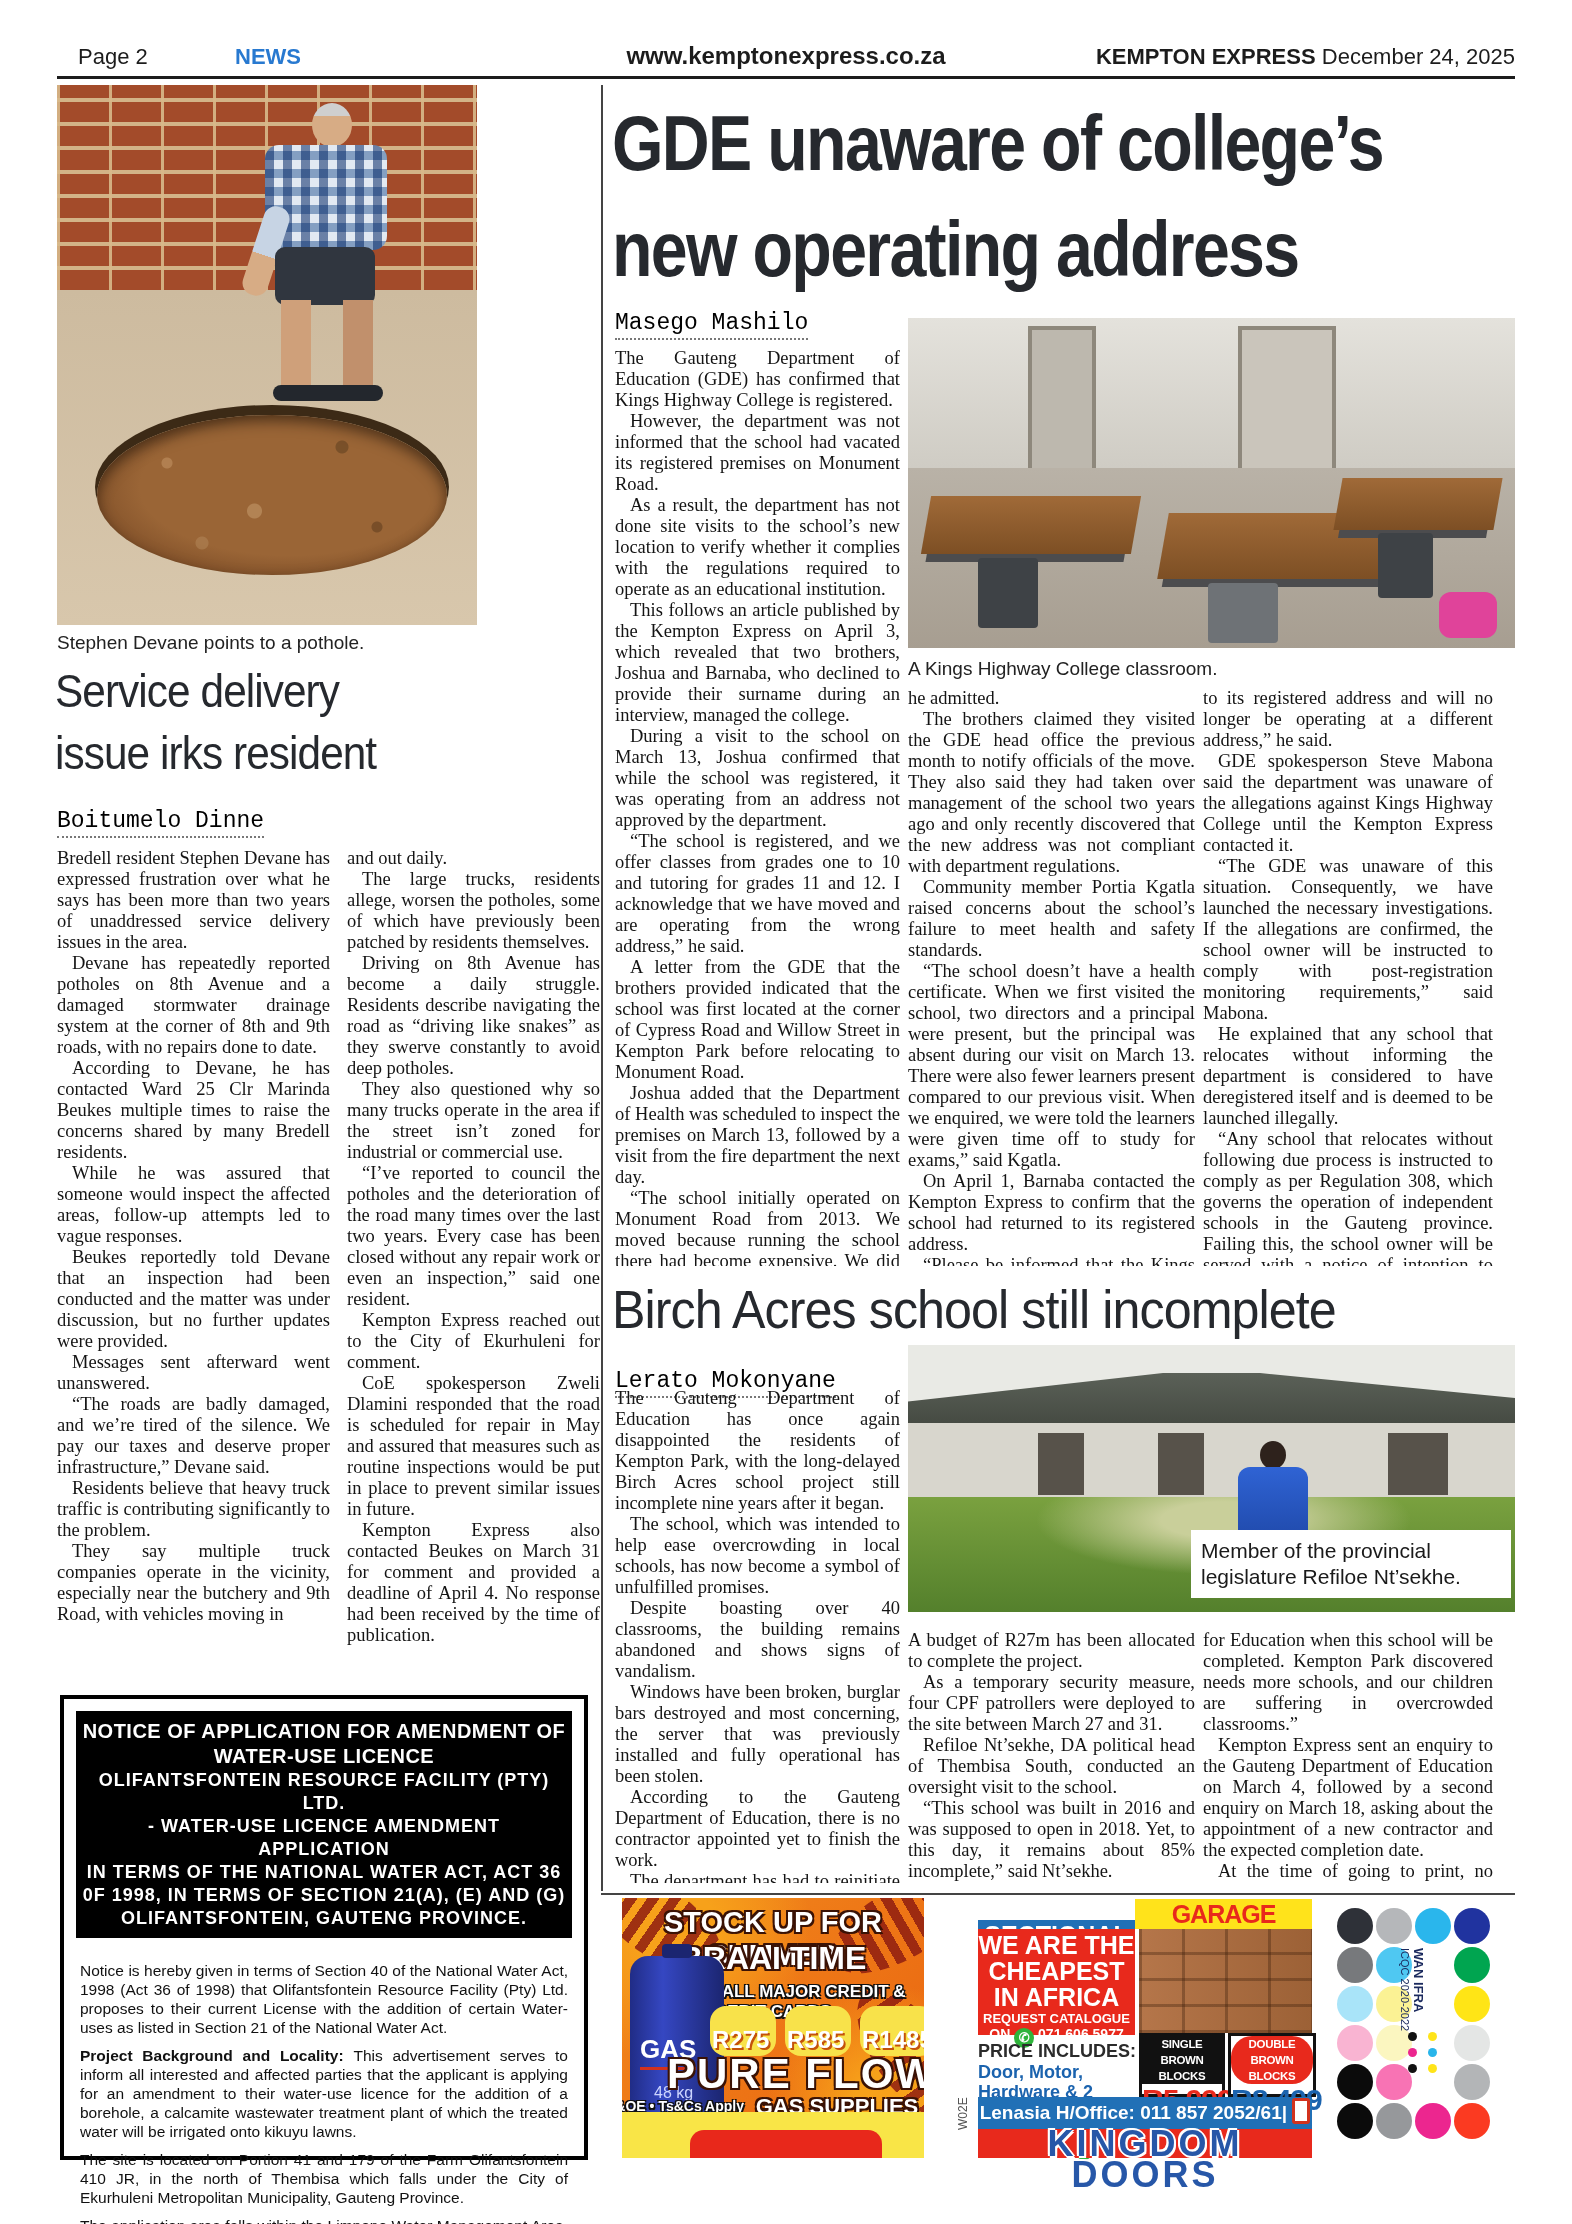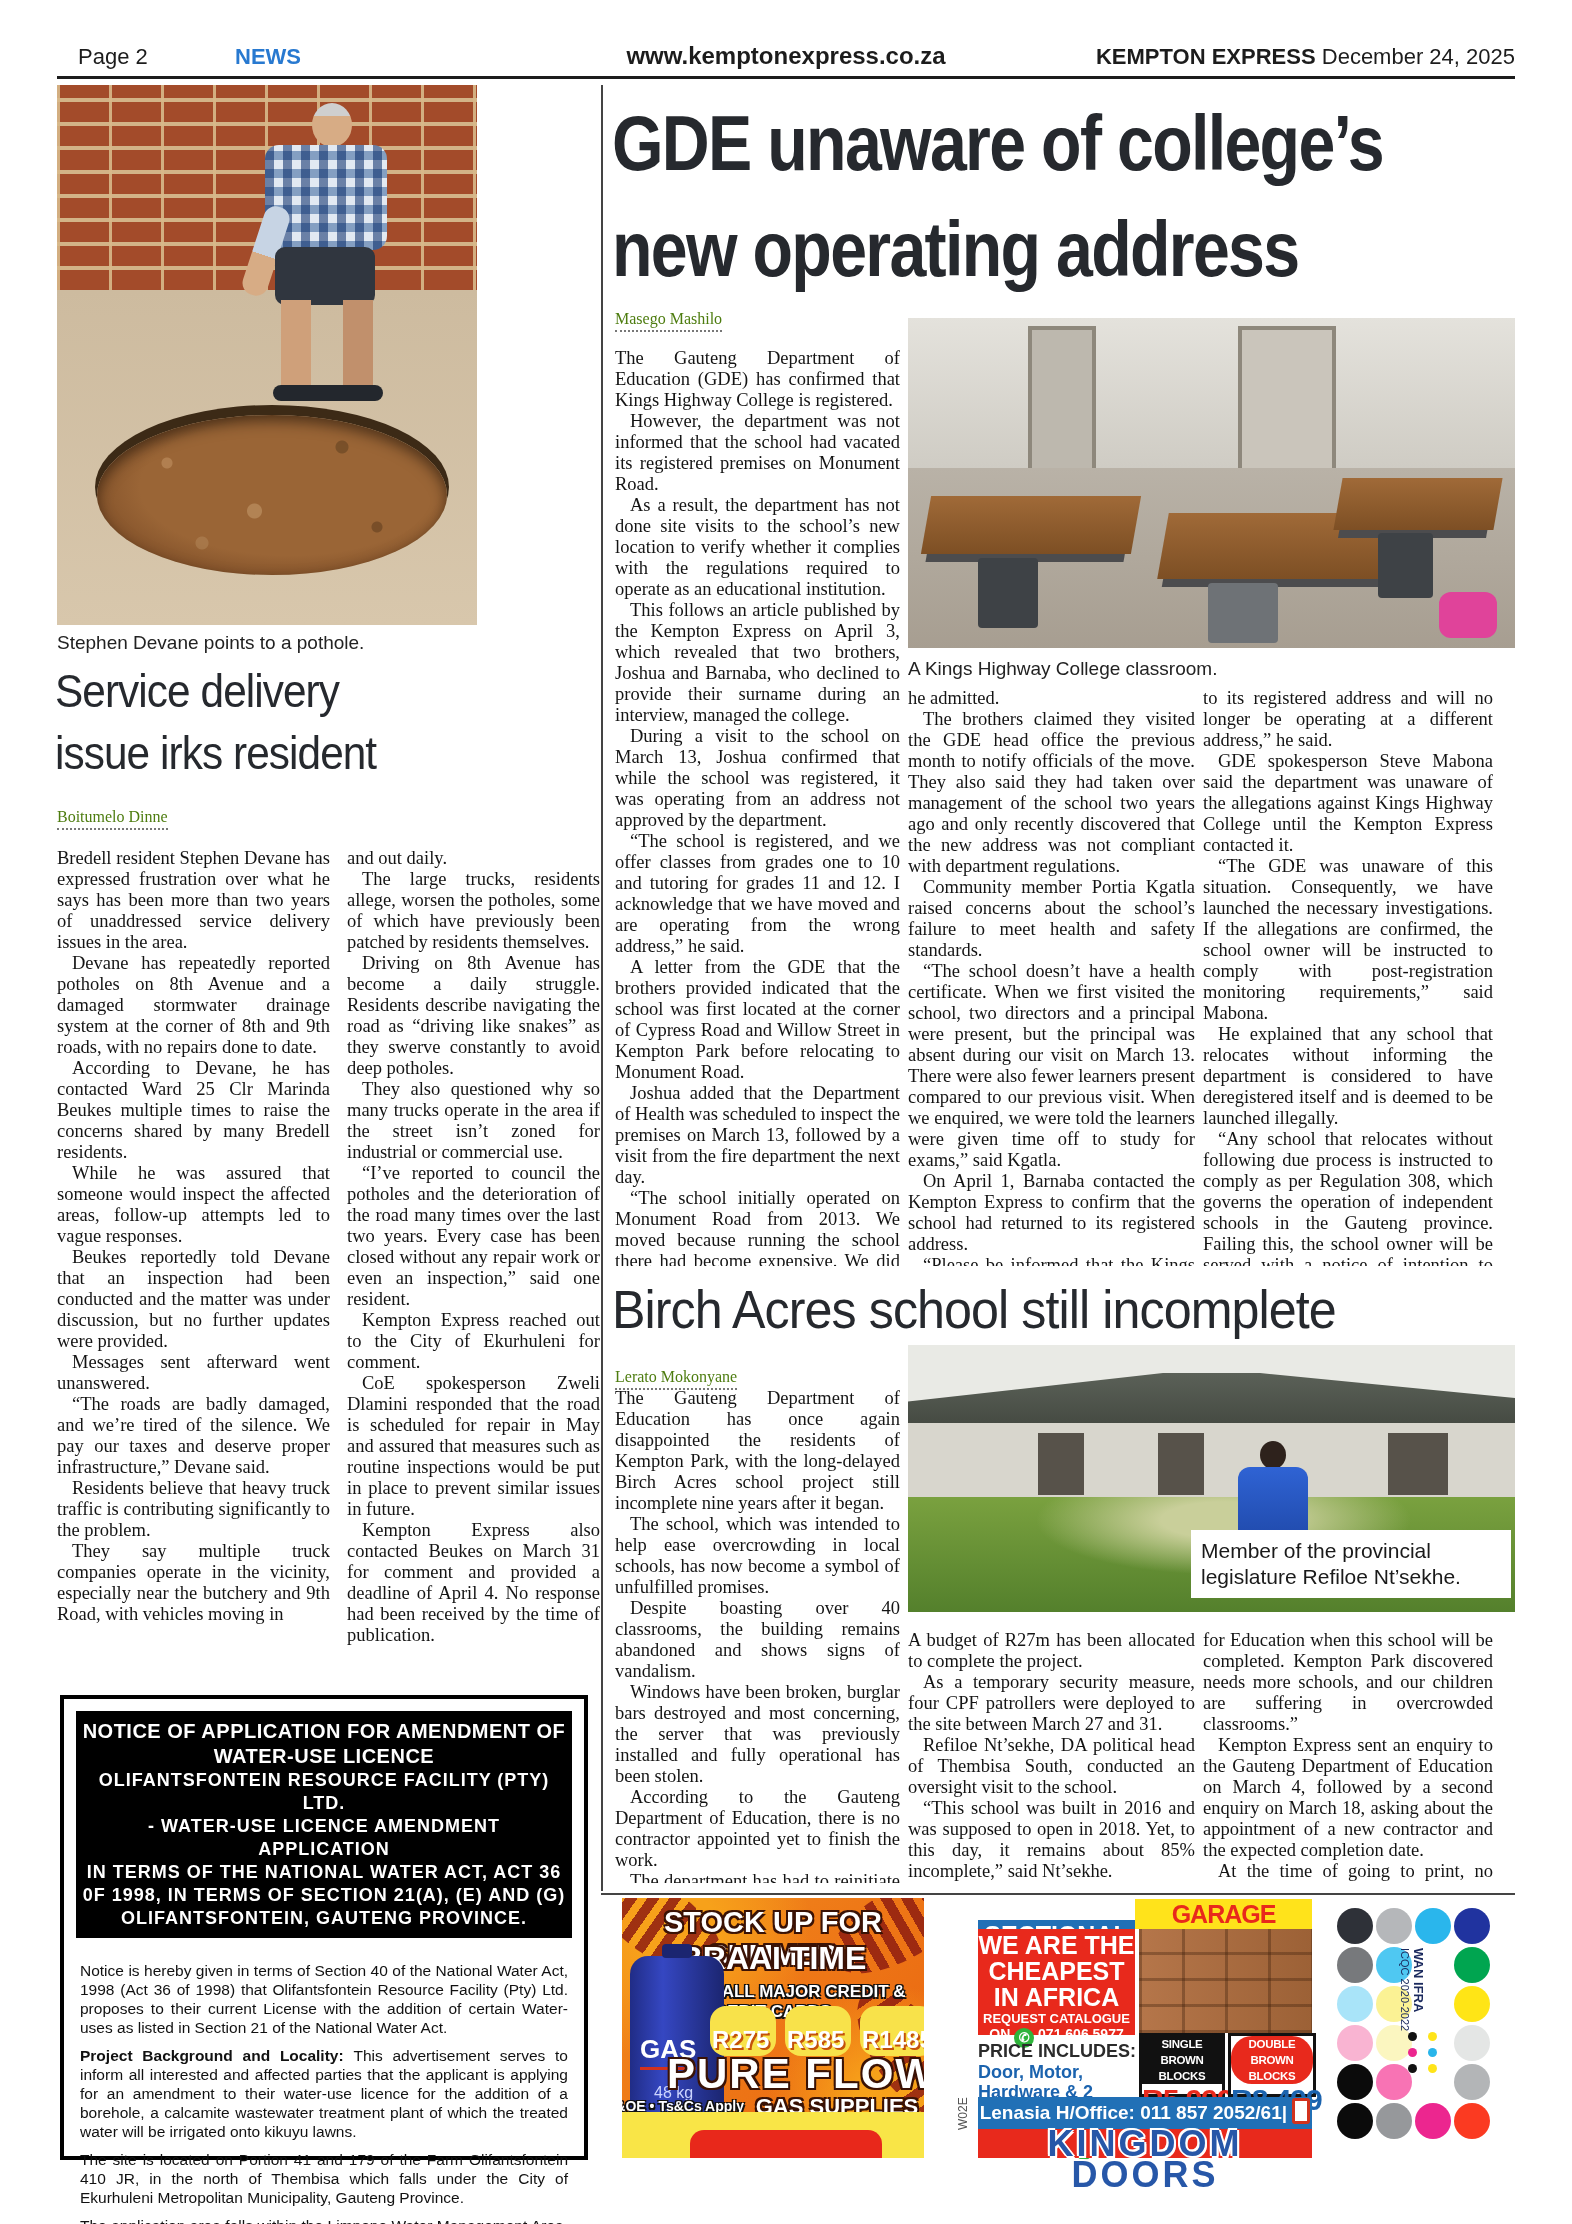--- a/index.html
+++ b/index.html
@@ -10,21 +10,21 @@
   .mh{font-family:"Liberation Sans",sans-serif;font-size:22px;color:#1c1c1c;}
   .mh-news{color:#2879d0;font-weight:700;}
   .mh-site{font-weight:700;font-size:24px;}
   .mh-paper{font-weight:700;}
   .rule{background:#1c1c1c;}
   
   .hl{font-family:"Liberation Sans",sans-serif;color:#26292e;}
   .hl1{font-size:46px;line-height:62px;letter-spacing:-1px;transform:scaleX(.92);transform-origin:left top;}
   .hl2{font-size:78px;line-height:106px;font-weight:700;letter-spacing:-2px;transform:scaleX(.85);transform-origin:left top;}
   .hl3{font-size:54px;line-height:62px;letter-spacing:-1px;transform:scaleX(.93);transform-origin:left top;}
-  .byline{font-family:Liberation Serif, serif;font-size:16px;color:#4d7c0f;
+  .byline{font-family:Liberation Mono, monospace;font-size:23px;color:#000000;
           border-bottom:2px dotted #777;padding-bottom:2px;display:inline-block;}
   .cap{font-family:"Liberation Sans",sans-serif;font-size:19px;color:#222;}
   
   .col{font-size:18.5px;line-height:21px;text-align:justify;overflow:hidden;hyphens:auto;}
   .col p{margin:0;}
   .col p + p{text-indent:15px;}
   
   .ph{overflow:hidden;background:#cfcac2;}
   .pot-wall{position:absolute;left:0;top:0;right:0;height:205px;background:
      repeating-linear-gradient(0deg,#a34b2a 0 20px,#d3b387 20px 24px),#a34b2a;}

